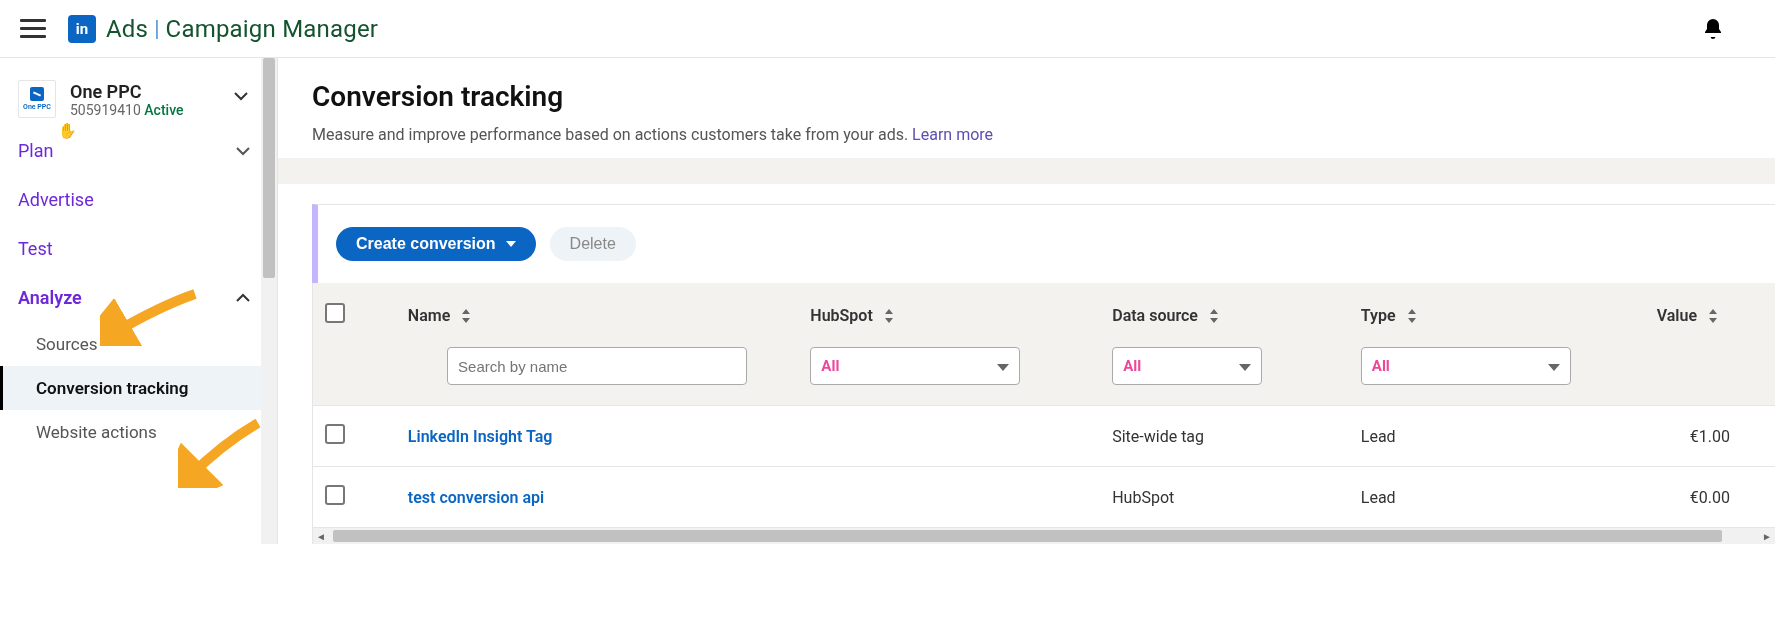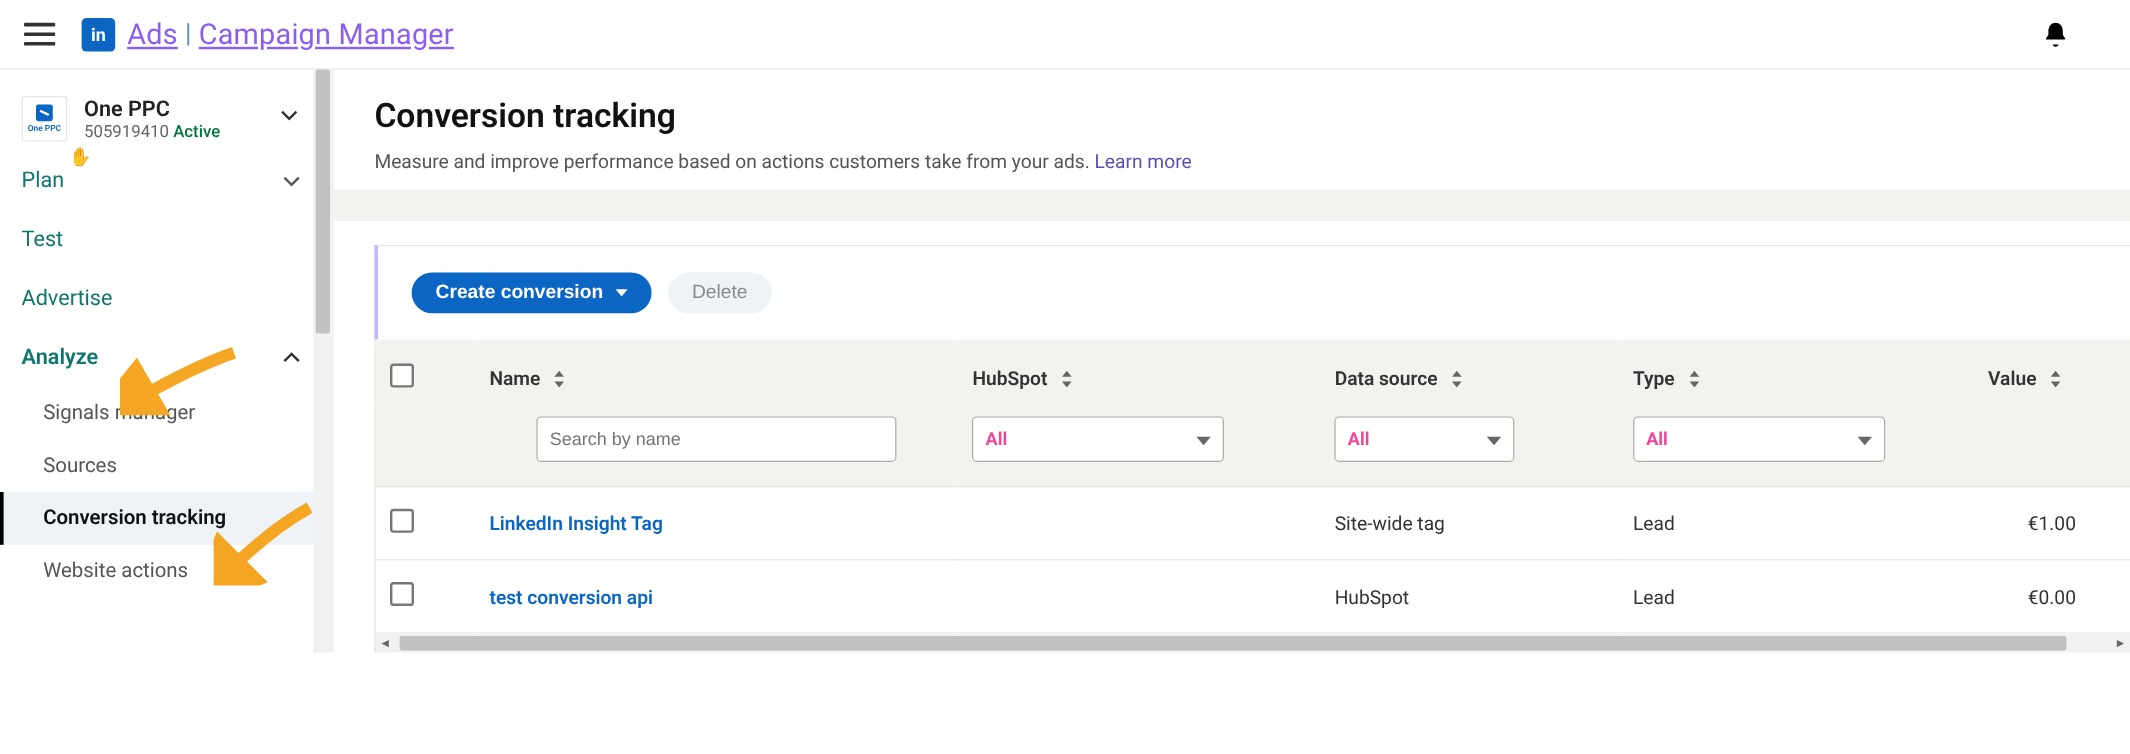--- a/index.html
+++ b/index.html
@@ -22,21 +22,21 @@
     width: 30px; height: 30px;
     display: flex; flex-direction: column; justify-content: center; gap: 5px;
     cursor: pointer; margin-right: 18px;
   }
   .hamburger span { display:block; height:3px; background:#333; border-radius:1px; width:26px; }
   .in-logo {
     width: 28px; height: 28px; background:#0a66c2; border-radius:4px;
     display:flex; align-items:center; justify-content:center;
     color:#fff; font-weight:700; font-size:15px; margin-right:10px;
   }
-  .brand-text { color:#8b5cf6; font-size:24px; font-weight:400; letter-spacing:0.2px;text-decoration:underline; }
+  .brand-text { color:#14532d; font-size:24px; font-weight:400; letter-spacing:0.2px; }
   .brand-sep { color:#0a66c2; margin:0 6px; font-size:22px; opacity:.7; }
   .topbar-spacer { flex:1; }
   .bell { width:24px; height:24px; margin-right:30px; }
 
   
   .layout { display:flex; }
   .sidebar {
     width: 278px;
     border-right: 1px solid #e5e5e5;
     position: relative;
@@ -71,21 +71,21 @@
   .account-chev { position:absolute; right:28px; top:30px; }
 
   .cursor-hand {
     position:absolute; left:58px; top:64px; font-size:15px; color:#000;
     pointer-events:none;
   }
 
   .nav-item {
     display:flex; align-items:center; justify-content:space-between;
     padding: 14px 26px 14px 18px;
-    font-size:18px; color:#0f766e; cursor:pointer;
+    font-size:18px; color:#6d28d9; cursor:pointer;
   }
   .nav-item.section { font-weight:400; }
   .nav-sub {
     padding: 12px 18px 12px 36px;
     font-size:17px; color:#555; cursor:pointer;
   }
   .nav-sub.active {
     background:#eef3f8; color:#111; font-weight:600;
     border-left:3px solid #000; padding-left:33px;
   }
@@ -112,23 +112,23 @@
   .learn-link { color:#5e4db2; cursor:pointer; }
 
   .content-block {
     margin: 20px 0 0 34px;
     background:#fff;
   }
   .spacer-band { height: 26px; background:#f3f2ef; margin-left:0; }
 
   .toolbar {
     display:flex; align-items:center; gap:14px;
-    padding: 22px 28px;
+    padding: 22px 18px;
     border-top:1px solid #e5e5e5;
-    border-left:3px solid #c4b5fd;
+    border-left:6px solid #c4b5fd;
   }
   .btn-primary {
     background:#0a66c2; color:#fff; border:none; border-radius:20px;
     padding: 8px 20px; font-size:16px; font-weight:600; cursor:pointer;
     display:flex; align-items:center; gap:10px;
   }
   .btn-primary .caret { width:0; height:0; border-left:5px solid transparent; border-right:5px solid transparent; border-top:6px solid #fff; }
   .btn-secondary {
     background:#eef3f8; color:#888; border:none; border-radius:20px;
     padding:8px 20px; font-size:16px; cursor:default;
@@ -243,32 +243,31 @@
       <span class="cursor-hand">✋</span>
     </div>
 
     <div class="nav-item section">
       <span>Plan</span>
       <svg class="chev" viewBox="0 0 16 16">
           <path d="M2 5l6 6 6-6" fill="none" stroke="#555" stroke-width="2"></path>
         </svg>
     </div>
     <div class="nav-item section">
+      <span>Advertise</span>
+    </div>
+    <div class="nav-item section">
       <span>Test</span>
-    </div>
-    <div class="nav-item section">
-      <span>Advertise</span>
     </div>
     <div class="nav-item section" style="font-weight:600;">
       <span>Analyze</span>
       <svg class="chev" viewBox="0 0 16 16">
           <path d="M2 11l6-6 6 6" fill="none" stroke="#333" stroke-width="2"></path>
         </svg>
     </div>
-    <div class="nav-sub">Signals manager</div>
     <div class="nav-sub">Sources</div>
     <div class="nav-sub active">Conversion tracking</div>
     <div class="nav-sub">Website actions</div>
 
     <svg class="arrow" style="left:100px; top:228px;" width="100" height="60">
       <defs>
           <marker id="ah1" markerWidth="10" markerHeight="10" refX="2" refY="3" orient="auto">
             <path d="M0,0 L0,6 L8,3 z" fill="#f5a623"></path>
           </marker>
         </defs>

